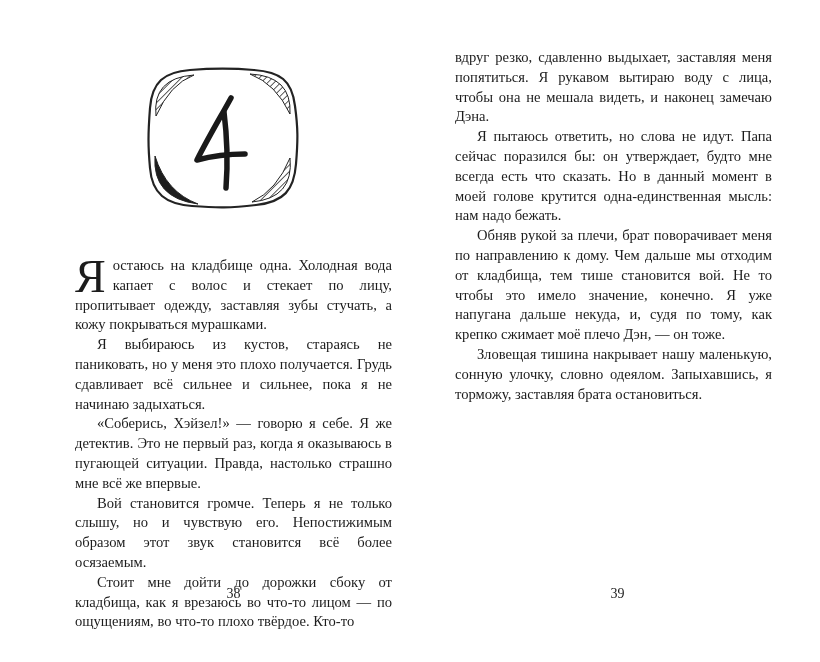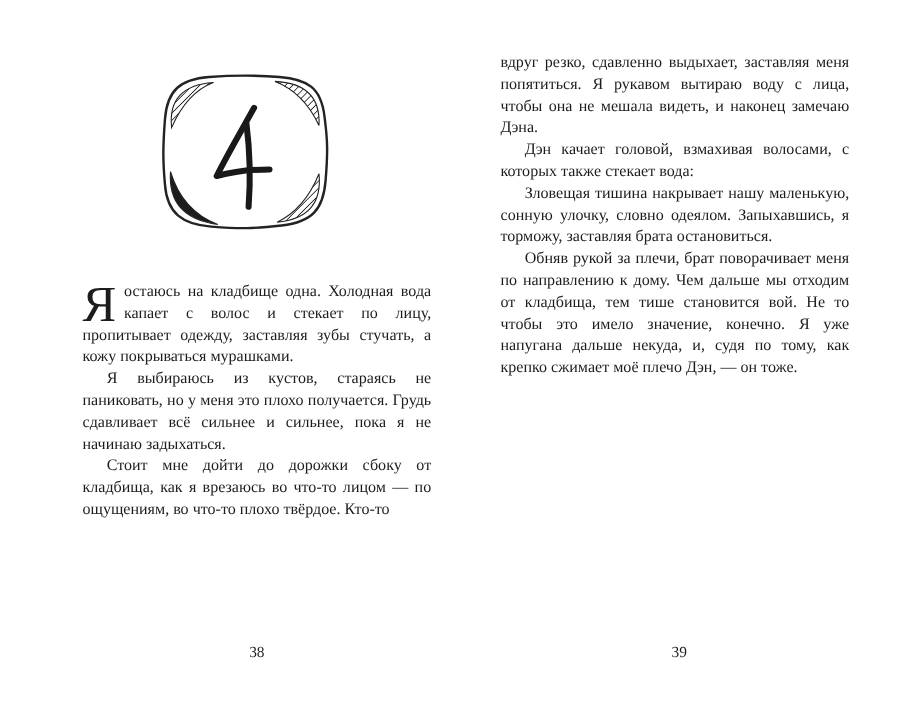--- a/index.html
+++ b/index.html
@@ -118,30 +118,32 @@
           <g fill="none" stroke="#191919" stroke-width="5.5" stroke-linecap="round" stroke-linejoin="round">
             <path d="M 93,36 C 82,56 70,76 59,98 C 74,94 90,92 107,92"></path>
             <path d="M 86,50 C 89,74 90,100 88,126"></path>
           </g>
         </svg>
         <span class="sr">4</span>
       </div>
 
       <p class="para no-indent"><span class="dropcap">Я</span><span>остаюсь на кладбище одна. Холодная вода капает с волос и стекает по лицу, пропитывает одежду, заставляя зубы стучать, а кожу покрываться мурашками.</span></p>
       <p class="para">Я выбираюсь из кустов, стараясь не паниковать, но у меня это плохо получается. Грудь сдавливает всё сильнее и сильнее, пока я не начинаю задыхаться.</p>
+      <p class="para">«Соберись, Хэйзел!» — говорю я себе. Я же детектив. Это не первый раз, когда я оказываюсь в пугающей ситуации. Правда, настолько страшно мне всё же впервые.</p>
+      <p class="para">Вой становится громче. Теперь я не только слышу, но и чувствую его. Непостижимым образом этот звук становится всё более осязаемым.</p>
       <p class="para">Стоит мне дойти до дорожки сбоку от кладбища, как я врезаюсь во что-то лицом — по ощущениям, во что-то плохо твёрдое. Кто-то</p>
     </div>
 
     <div class="page-number">38</div>
   </div>
 
   <div class="page page-right">
     <div class="text-block">
       <p class="para no-indent">вдруг резко, сдавленно выдыхает, заставляя меня попятиться. Я рукавом вытираю воду с лица, чтобы она не мешала видеть, и наконец замечаю Дэна.</p>
-      <p class="para">Дэн качает головой, взмахивая волосами, с которых также стекает вода:</p>
+      <p class="para">Я пытаюсь ответить, но слова не идут. Папа сейчас поразился бы: он утверждает, будто мне всегда есть что сказать. Но в данный момент в моей голове крутится одна-единственная мысль: нам надо бежать.</p>
+      <p class="para">Обняв рукой за плечи, брат поворачивает меня по направлению к дому. Чем дальше мы отходим от кладбища, тем тише становится вой. Не то чтобы это имело значение, конечно. Я уже напугана дальше некуда, и, судя по тому, как крепко сжимает моё плечо Дэн, — он тоже.</p>
       <p class="para">Зловещая тишина накрывает нашу маленькую, сонную улочку, словно одеялом. Запыхавшись, я торможу, заставляя брата остановиться.</p>
-      <p class="para">Обняв рукой за плечи, брат поворачивает меня по направлению к дому. Чем дальше мы отходим от кладбища, тем тише становится вой. Не то чтобы это имело значение, конечно. Я уже напугана дальше некуда, и, судя по тому, как крепко сжимает моё плечо Дэн, — он тоже.</p>
     </div>
 
     <div class="page-number">39</div>
   </div>
 
 </div>
 
 </body></html>

